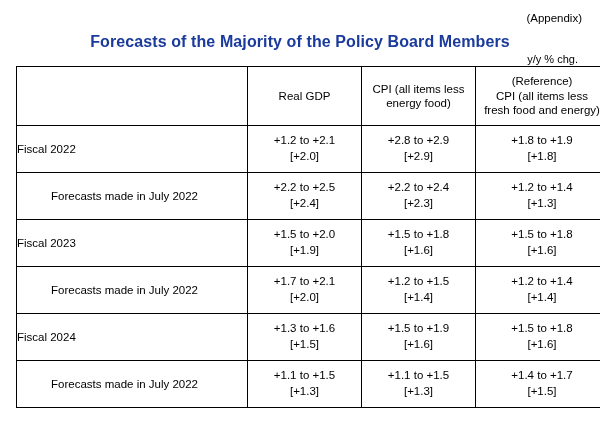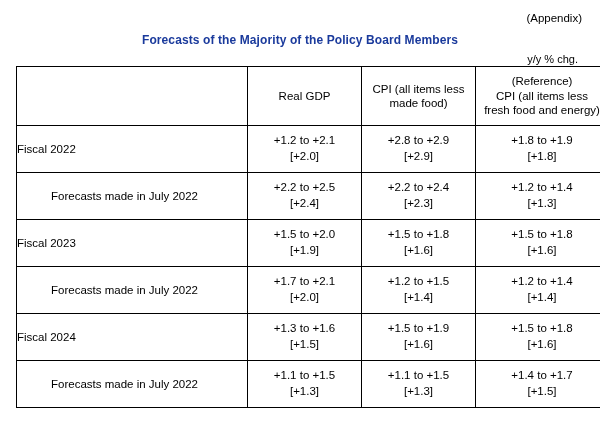--- a/index.html
+++ b/index.html
@@ -22,21 +22,21 @@
     font-size: 11.5px;
     color: #000;
     text-align: right;
   }
   .doc-title {
     position: absolute;
     top: 33px;
     left: 0;
     width: 100%;
     text-align: center;
-    font-size: 12px;
+    font-size: 16px;
     font-weight: bold;
     color: #1a3a9c;
     letter-spacing: 0.1px;
   }
   .unit-note {
     position: absolute;
     top: 53px;
     right: 22px;
     font-size: 11px;
     color: #000;
@@ -112,21 +112,21 @@
 <div class="unit-note">y/y % chg.</div>
 
 <div class="table-wrap">
   <table class="fc">
     <thead>
       <tr>
         <th class="hdr-blank hdr-cell"></th>
         <th class="hdr-cell col-gdp">Real GDP</th>
         <th class="hdr-cell col-cpi">
           <span class="sub-line">CPI (all items less</span>
-          <span class="sub-line">made food)</span>
+          <span class="sub-line">energy food)</span>
         </th>
         <th class="hdr-cell col-ref">
           <span class="sub-line">(Reference)</span>
           <span class="sub-line">CPI (all items less</span>
           <span class="sub-line">fresh food and energy)</span>
         </th>
       </tr>
     </thead>
     <tbody id="fc-body">
         <tr class="thick-top">

